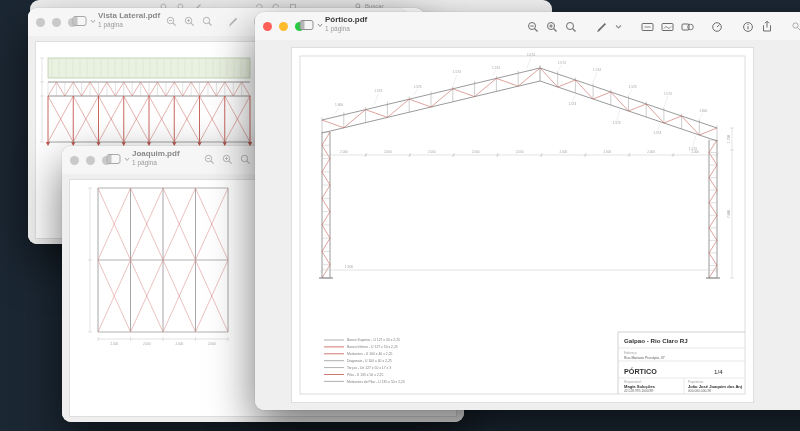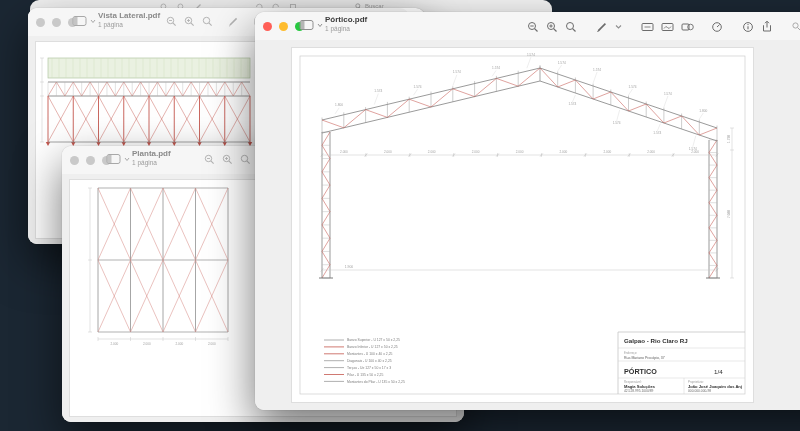--- a/index.html
+++ b/index.html
@@ -278,21 +278,21 @@
     <div class="sidebtn" style="left:44px;">
       <svg width="16" height="12">
           <rect x="1" y="1.5" width="13" height="9" rx="2" fill="none" stroke="#a8a8a8" stroke-width="1"></rect>
           <rect x="1.5" y="2" width="4" height="8" fill="#c4c4c4"></rect>
         </svg>
       <svg width="6" height="5">
           <polyline points="1,1 3,3.5 5,1" fill="none" stroke="#a8a8a8" stroke-width="1"></polyline>
         </svg>
     </div>
     <div class="wtitle inactive-text" style="left:70px;">
-      <div class="t">Planta.pdf</div>
+      <div class="t">Joaquim.pdf</div>
       <div class="s">1 página</div>
     </div>
     <div class="iconrow" style="left:142px;opacity:.65;">
       <span class="icon">
           <svg width="11" height="11">
             <circle cx="4.5" cy="4.5" r="3.2" fill="none" stroke="#8e8e8e" stroke-width="1"></circle>
             <line x1="6.9" y1="6.9" x2="9.6" y2="9.6" stroke="#8e8e8e" stroke-width="1.1"></line>
             <line x1="3" y1="4.5" x2="6" y2="4.5" stroke="#8e8e8e" stroke-width="0.9"></line>
           </svg>
         </span>

